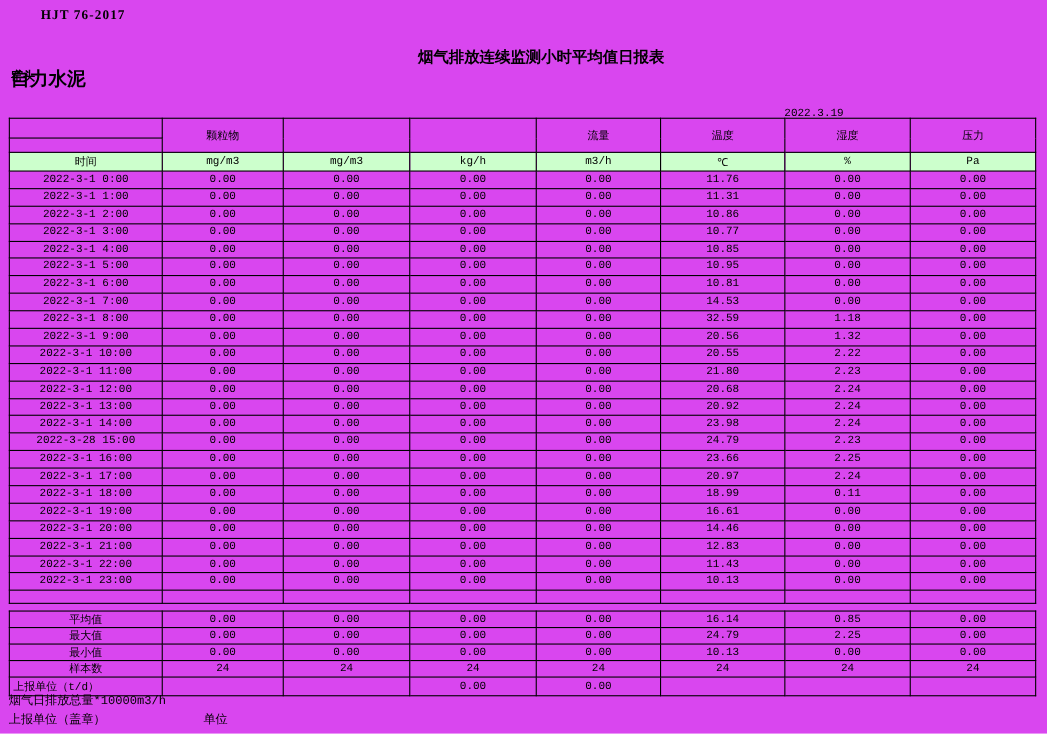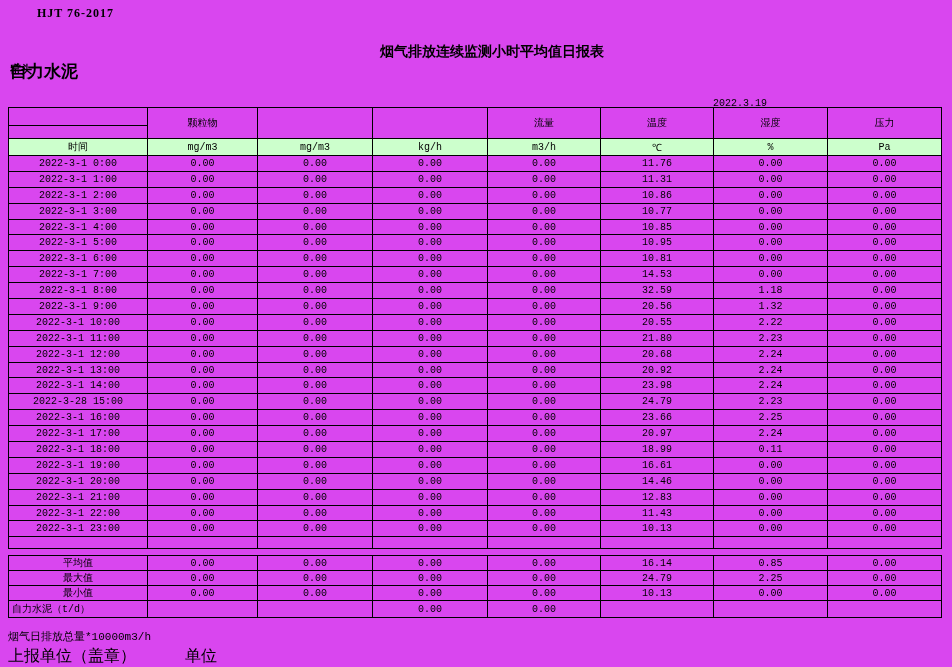--- a/index.html
+++ b/index.html
@@ -42,21 +42,21 @@
   tr.data td { height:14.9px; }
   tr.blank td { height:11px; }
   .summary td { height:12px; }
   .summary tr.total td { height:16px; }
   .summary td.label-left { text-align:left; padding-left:3px; }
   .footer-note {
     position:absolute; left:8px; top:629px; font-size:11px;
     font-family:"Liberation Mono","DejaVu Sans Mono", monospace;
   }
   .footer-line2 {
-    position:absolute; left:8px; top:646px; font-size:16px;
+    position:absolute; left:8px; top:646px; font-size:11px;
     font-family:"Liberation Mono","DejaVu Sans Mono", monospace;
   }
   .unit-label { position:absolute; left:177px; top:0; }
   .footer-line2 { width:400px; }
   .footer-line2 span { display:inline-block; }
   .footer-line2 .unit-label { position:absolute; }
 </style>
 </head>
 <body>
 
@@ -393,22 +393,32 @@
         <tr class="">
           <td class="">最小值</td>
           <td>0.00</td>
           <td>0.00</td>
           <td>0.00</td>
           <td>0.00</td>
           <td>10.13</td>
           <td>0.00</td>
           <td>0.00</td>
         </tr>
+        <tr class="">
+          <td class="">样本数</td>
+          <td>24</td>
+          <td>24</td>
+          <td>24</td>
+          <td>24</td>
+          <td>24</td>
+          <td>24</td>
+          <td>24</td>
+        </tr>
         <tr class="total">
-          <td class="label-left">自力水泥（t/d）</td>
+          <td class="label-left">上报单位（t/d）</td>
           <td></td>
           <td></td>
           <td>0.00</td>
           <td>0.00</td>
           <td></td>
           <td></td>
           <td></td>
         </tr>
       </tbody>
   </table>

